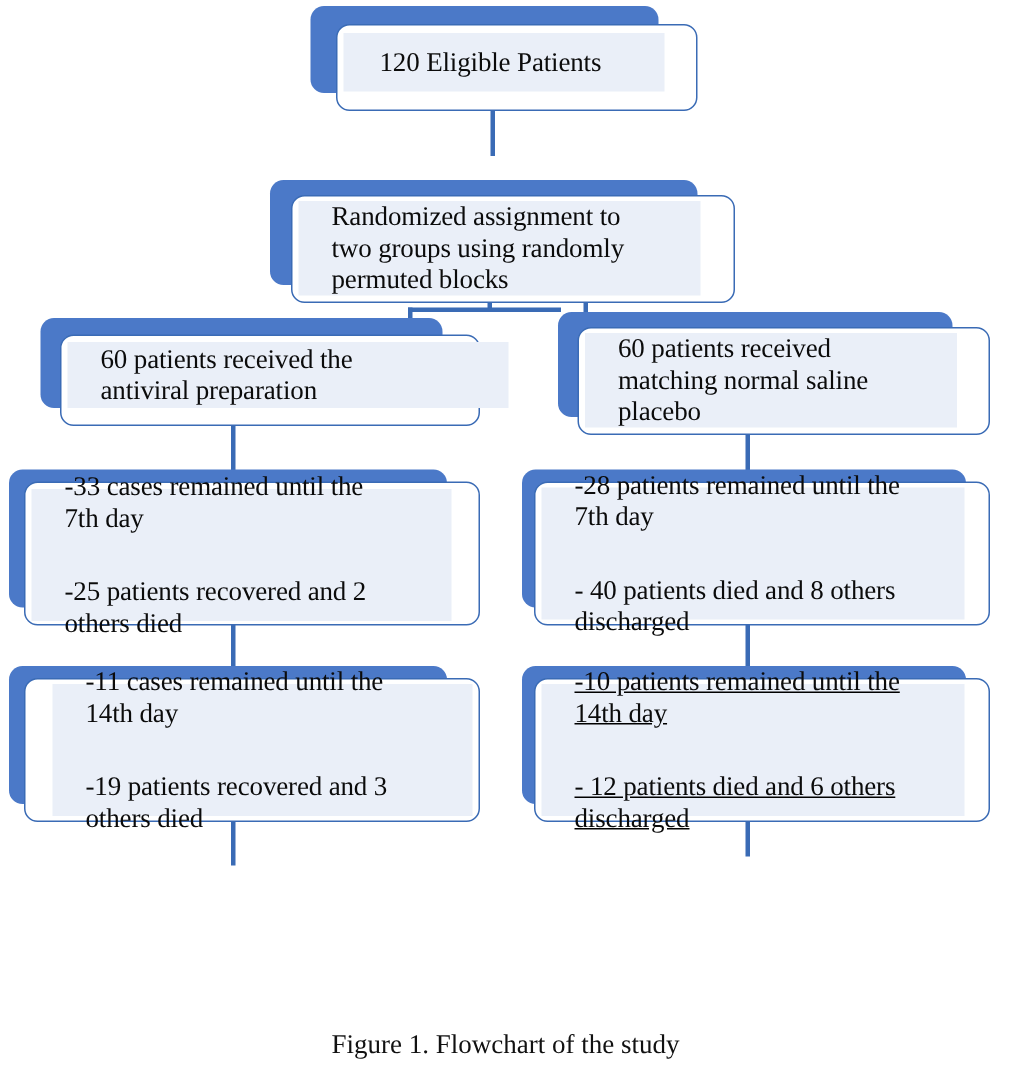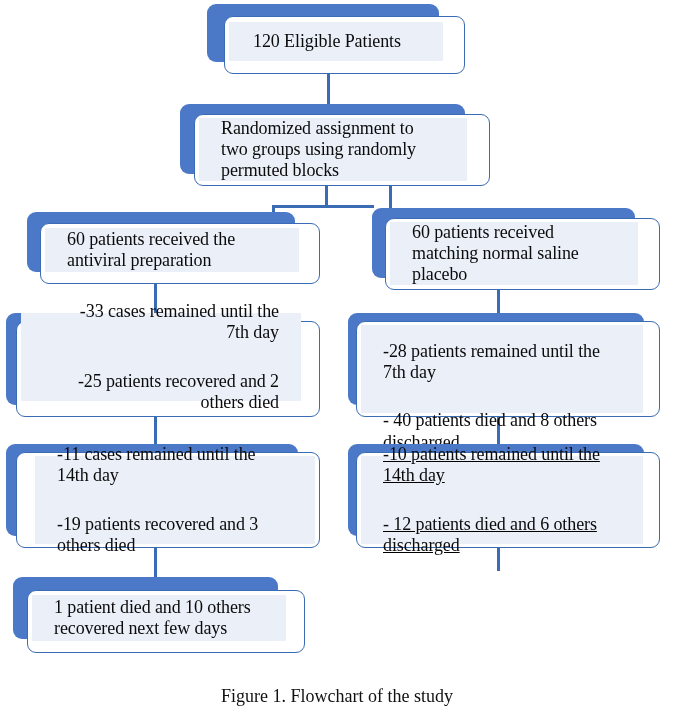--- a/index.html
+++ b/index.html
@@ -77,64 +77,64 @@
   <div class="conn v" style="left:497px;top:543px;width:3px;height:28px;"></div>
 
   <div class="node" style="left:207px;top:4px;width:258px;height:70px;">
     <div class="shadow" style="left:0;top:0;width:232px;height:58px;"></div>
     <div class="frame" style="left:17px;top:12px;width:241px;height:58px;"></div>
     <div class="panel" style="left:22px;top:18px;width:214px;height:39px;padding:0 8px;">
       <p>120 Eligible Patients</p>
     </div>
   </div>
 
-  <div class="node" style="left:180px;top:104px;width:310px;height:82px;">
+  <div class="node" style="left:180px;top:120px;width:310px;height:82px;">
     <div class="shadow" style="left:0;top:0;width:285px;height:70px;"></div>
     <div class="frame" style="left:14px;top:10px;width:296px;height:72px;"></div>
     <div class="panel" style="left:19px;top:14px;width:268px;height:63px;padding:0 6px;">
       <p>Randomized assignment to
 two groups using randomly
 permuted blocks</p>
     </div>
   </div>
 
   <div class="node" style="left:27px;top:212px;width:293px;height:72px;">
     <div class="shadow" style="left:0;top:0;width:268px;height:60px;"></div>
     <div class="frame" style="left:13px;top:11px;width:280px;height:61px;"></div>
-    <div class="panel" style="left:18px;top:16px;width:254px;height:44px;padding:0 6px;">
+    <div class="panel" style="left:18px;top:16px;width:294px;height:44px;padding:0 6px;">
       <p>60 patients received the
 antiviral preparation</p>
     </div>
   </div>
 
   <div class="node" style="left:372px;top:208px;width:288px;height:82px;padding-left:32px;">
     <div class="shadow" style="left:0;top:0;width:263px;height:70px;"></div>
     <div class="frame" style="left:13px;top:10px;width:275px;height:72px;"></div>
     <div class="panel" style="left:18px;top:14px;width:248px;height:63px;padding:0 6px;">
       <p>60 patients received
 matching normal saline
 placebo</p>
     </div>
   </div>
 
   <div class="node" style="left:6px;top:313px;width:314px;height:104px;">
     <div class="shadow" style="left:0;top:0;width:292px;height:92px;"></div>
     <div class="frame" style="left:10px;top:8px;width:304px;height:96px;"></div>
-    <div class="panel" style="left:15px;top:0;width:280px;height:88px;padding:0 6px;text-align:right;">
+    <div class="panel" style="left:15px;top:13px;width:280px;height:88px;padding:0 6px;">
       <p>-33 cases remained until the
 7th day</p>
       <p>-25 patients recovered and 2
 others died</p>
     </div>
   </div>
 
   <div class="node" style="left:348px;top:313px;width:318px;height:104px;">
     <div class="shadow" style="left:0;top:0;width:296px;height:92px;"></div>
     <div class="frame" style="left:8px;top:8px;width:304px;height:96px;"></div>
-    <div class="panel" style="left:13px;top:12px;width:282px;height:88px;padding:0 6px;justify-content:space-between;">
+    <div class="panel" style="left:13px;top:12px;width:282px;height:88px;padding:0 6px;">
       <p>-28 patients remained until the
 7th day</p>
       <p>- 40 patients died and 8 others
 discharged</p>
     </div>
   </div>
 
   <div class="node" style="left:6px;top:444px;width:314px;height:104px;">
     <div class="shadow" style="left:0;top:0;width:292px;height:92px;"></div>
     <div class="frame" style="left:10px;top:8px;width:304px;height:96px;"></div>
@@ -150,25 +150,17 @@
     <div class="shadow" style="left:0;top:0;width:296px;height:92px;"></div>
     <div class="frame" style="left:8px;top:8px;width:304px;height:96px;"></div>
     <div class="panel" style="left:13px;top:12px;width:282px;height:88px;padding:0 6px;text-decoration:underline;">
       <p>-10 patients remained until the
 14th day</p>
       <p>- 12 patients died and 6 others
 discharged</p>
     </div>
   </div>
 
-  <div class="node" style="left:13px;top:577px;width:292px;height:76px;">
-    <div class="shadow" style="left:0;top:0;width:265px;height:62px;"></div>
-    <div class="frame" style="left:14px;top:13px;width:278px;height:63px;"></div>
-    <div class="panel" style="left:19px;top:18px;width:254px;height:46px;padding:0 6px;">
-      <p>1 patient died and 10 others
-recovered next few days</p>
-    </div>
-  </div>
 
 
   <div class="caption" style="top:686px;">Figure 1. Flowchart of the study</div>
 
 </div>
 
 </body></html>

